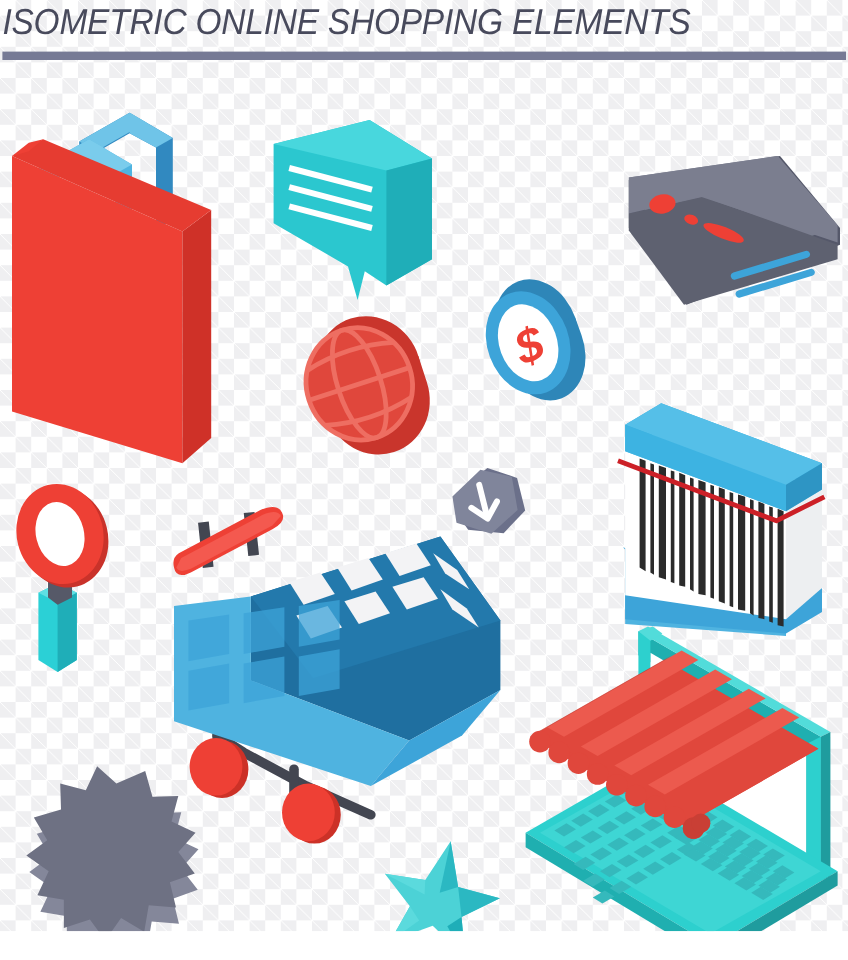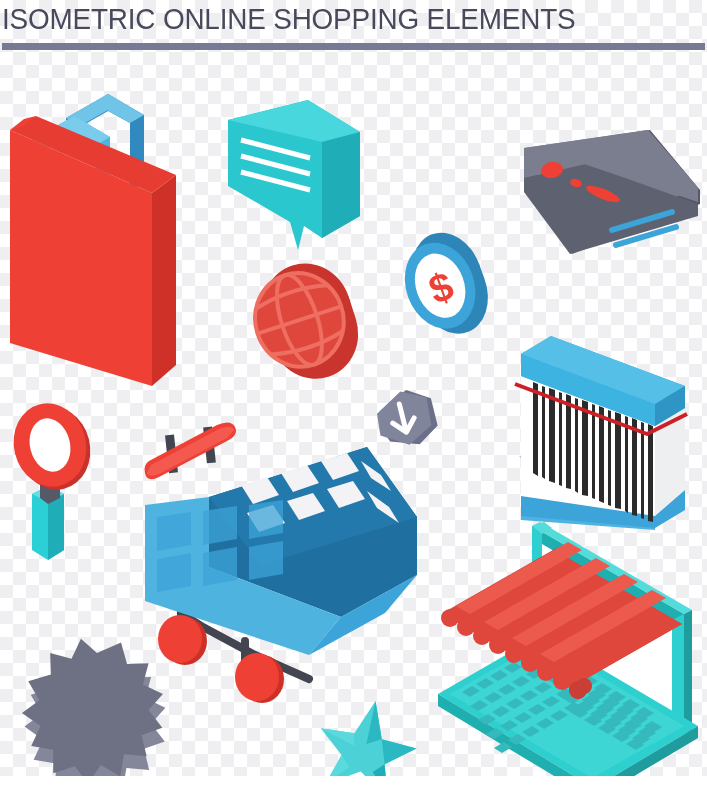--- a/index.html
+++ b/index.html
@@ -14,20 +14,21 @@
     position: relative;
     width: 707px;
     height: 776px;
     overflow: hidden;
     background-color: #ffffff;
     background-image:
       linear-gradient(45deg, #efeff1 25%, transparent 25%, transparent 75%, #efeff1 75%, #efeff1),
       linear-gradient(45deg, #efeff1 25%, transparent 25%, transparent 75%, #efeff1 75%, #efeff1);
     background-size: 26px 26px;
     background-position: 0 0, 13px 13px;
+    font-style: italic;
   }
 
   
   #title-bar {
     position: absolute;
     left: 0; top: 0;
     width: 707px;
     height: 60px;
   }
   #page-title {

